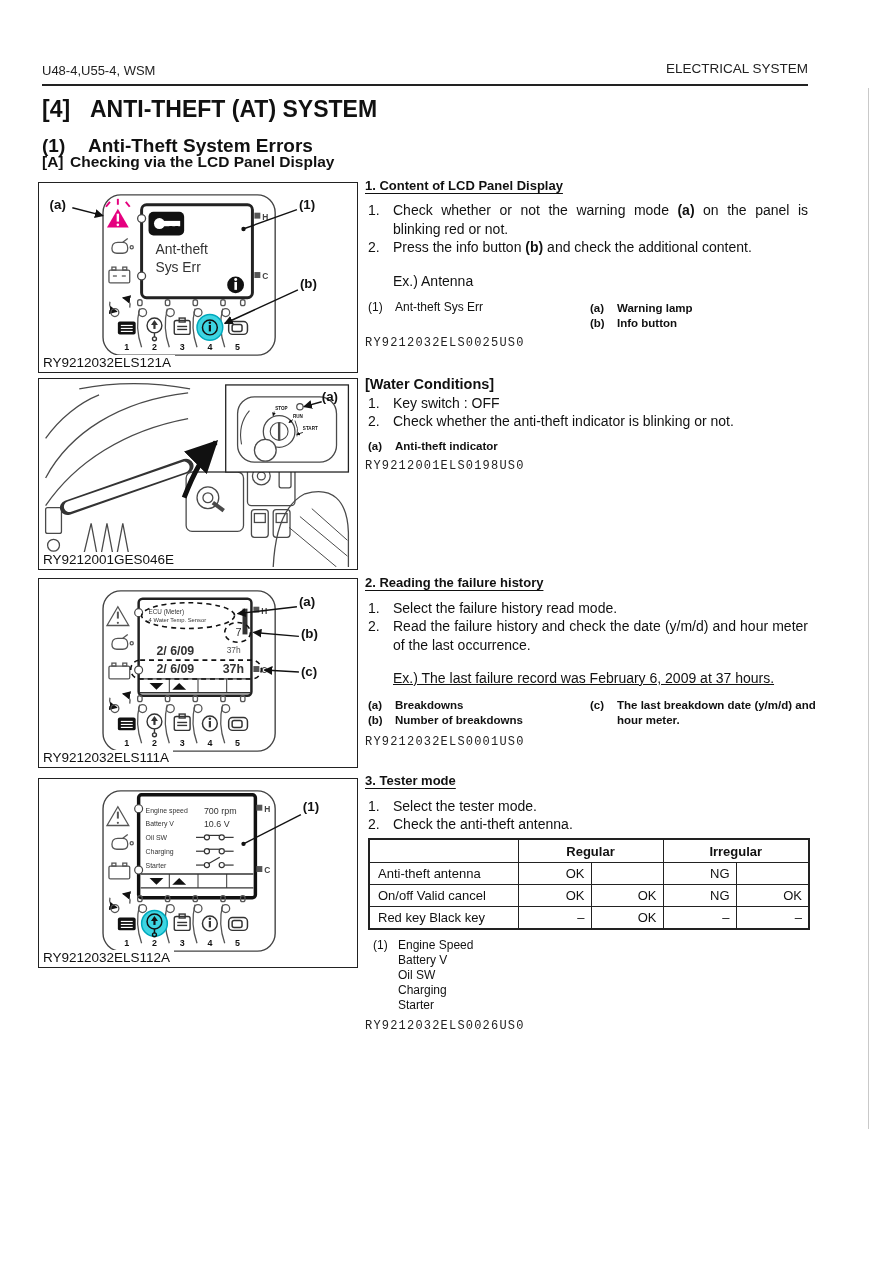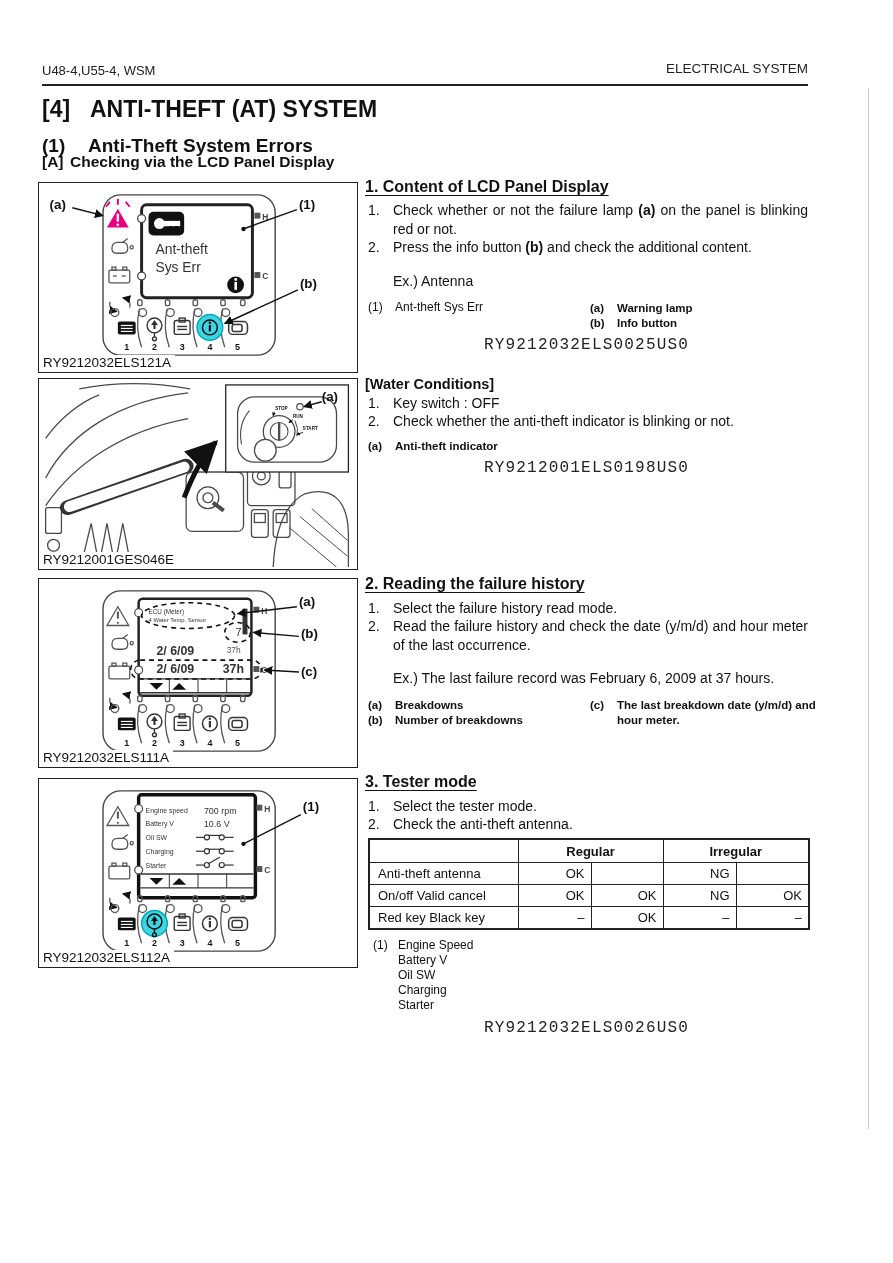--- a/index.html
+++ b/index.html
@@ -11,32 +11,32 @@
   .hdr-rule{position:absolute;left:42px;top:84px;width:766px;height:2px;background:#222;}
   .edge-line{position:absolute;left:868px;top:88px;width:1px;height:1175px;background:#c9c9c9;}
   
   .t-main{font-size:23px;font-weight:bold;letter-spacing:0;}
   .t-main .num{display:inline-block;width:48px;}
   .t-sub1{font-size:19px;font-weight:bold;margin-top:8px;}
   .t-sub1 .num{display:inline-block;width:46px;}
   .t-sub2{font-size:15.5px;font-weight:bold;}
   .t-sub2 .num{display:inline-block;width:28px;}
   
-  .sechead{position:absolute;left:365px;font-size:16px;font-weight:bold;
+  .sechead{position:absolute;left:365px;font-size:13px;font-weight:bold;
            text-decoration:underline;text-underline-offset:3px;}
   .bsechead{position:absolute;left:365px;font-size:14.5px;font-weight:bold;}
   .step{position:absolute;left:365px;width:443px;padding-left:28px;box-sizing:border-box;
         font-size:14px;line-height:18.5px;text-align:justify;}
   .step .num{position:absolute;left:3px;}
   .ex{position:absolute;left:393px;font-size:14px;}
   .leg{position:absolute;font-size:11.5px;font-weight:bold;line-height:15px;padding-left:27px;}
   .leg.reg{font-weight:normal;font-size:12px;}
   .leg .lnum{position:absolute;left:0;}
-  .code{position:absolute;left:365px;width:443px;text-align:center;
-        font-family:"Liberation Mono","DejaVu Sans Mono",monospace;font-size:16px;
+  .code{position:absolute;left:365px;width:443px;text-align:left;
+        font-family:"Liberation Mono","DejaVu Sans Mono",monospace;font-size:12px;
         letter-spacing:1.2px;color:#222;}
   .note{position:absolute;left:373px;font-size:12px;line-height:15px;padding-left:25px;}
   .note .lnum{position:absolute;left:0;}
   
   table.tester{position:absolute;left:368px;top:838px;border-collapse:collapse;
         table-layout:fixed;width:440px;font-size:13px;}
   table.tester td,table.tester th{border:1px solid #222;padding:0 6px;height:21px;}
   table.tester tr.h th{height:22px;font-weight:bold;text-align:center;}
   table.tester td.lab{text-align:left;padding-left:8px;}
   table.tester td.val{text-align:right;}
@@ -534,21 +534,21 @@
       <text x="266" y="32" class="figlab">(1)</text>
       <line x1="264" y1="36" x2="207" y2="65" stroke="#111" stroke-width="1.4"></line>
       <circle cx="206" cy="65.5" r="2.2" fill="#111"></circle>
     </svg>
     <div class="fig-cap">RY9212032ELS112A</div>
   </div>
 
   <div class="sechead" style="top:178px;">1. Content of LCD Panel Display</div>
   <div class="step" style="top:201px;">
     <span class="num">1.</span>
-    <span><span>Check whether or not the failure lamp </span><b>(a)</b><span> on the panel is blinking red or not.</span></span>
+    <span><span>Check whether or not the warning mode </span><b>(a)</b><span> on the panel is blinking red or not.</span></span>
   </div>
   <div class="step" style="top:238px;">
     <span class="num">2.</span>
     <span><span>Press the info button </span><b>(b)</b><span> and check the additional content.</span></span>
   </div>
   <div class="ex" style="top:273px;">Ex.) Antenna</div>
   <div class="leg reg" style="left:368px;top:300px;width:200px;">
     <span class="lnum">(1)</span><span>Ant-theft Sys Err</span>
   </div>
   <div class="leg" style="left:590px;top:301px;width:210px;">
@@ -571,30 +571,31 @@
   </div>
   <div class="code" style="top:459px;">RY9212001ELS0198US0</div>
 
   <div class="sechead" style="top:575px;">2. Reading the failure history</div>
   <div class="step" style="top:599px;">
     <span class="num">1.</span><span>Select the failure history read mode.</span>
   </div>
   <div class="step" style="top:617px;">
     <span class="num">2.</span><span>Read the failure history and check the date (y/m/d) and hour meter of the last occurrence.</span>
   </div>
-  <div class="ex" style="top:670px;">Ex.) The last failure record was February 6, 2009 at 37 hours.</div>
+  <div class="ex" style="top:670px;text-decoration:underline;">Ex.) The last failure record was February 6, 2009 at 37 hours.</div>
   <div class="leg" style="left:368px;top:698px;width:200px;">
     <span class="lnum">(a)</span><span>Breakdowns</span>
   </div>
   <div class="leg" style="left:368px;top:713px;width:200px;">
     <span class="lnum">(b)</span><span>Number of breakdowns</span>
   </div>
   <div class="leg" style="left:590px;top:698px;width:200px;">
     <span class="lnum">(c)</span><span>The last breakdown date (y/m/d) and hour meter.</span>
   </div>
+  <div class="code" style="top:735px;">RY9212032ELS0001US0</div>
 
   <div class="sechead" style="top:773px;">3. Tester mode</div>
   <div class="step" style="top:797px;">
     <span class="num">1.</span><span>Select the tester mode.</span>
   </div>
   <div class="step" style="top:815px;">
     <span class="num">2.</span><span>Check the anti-theft antenna.</span>
   </div>
 
   <table class="tester">

